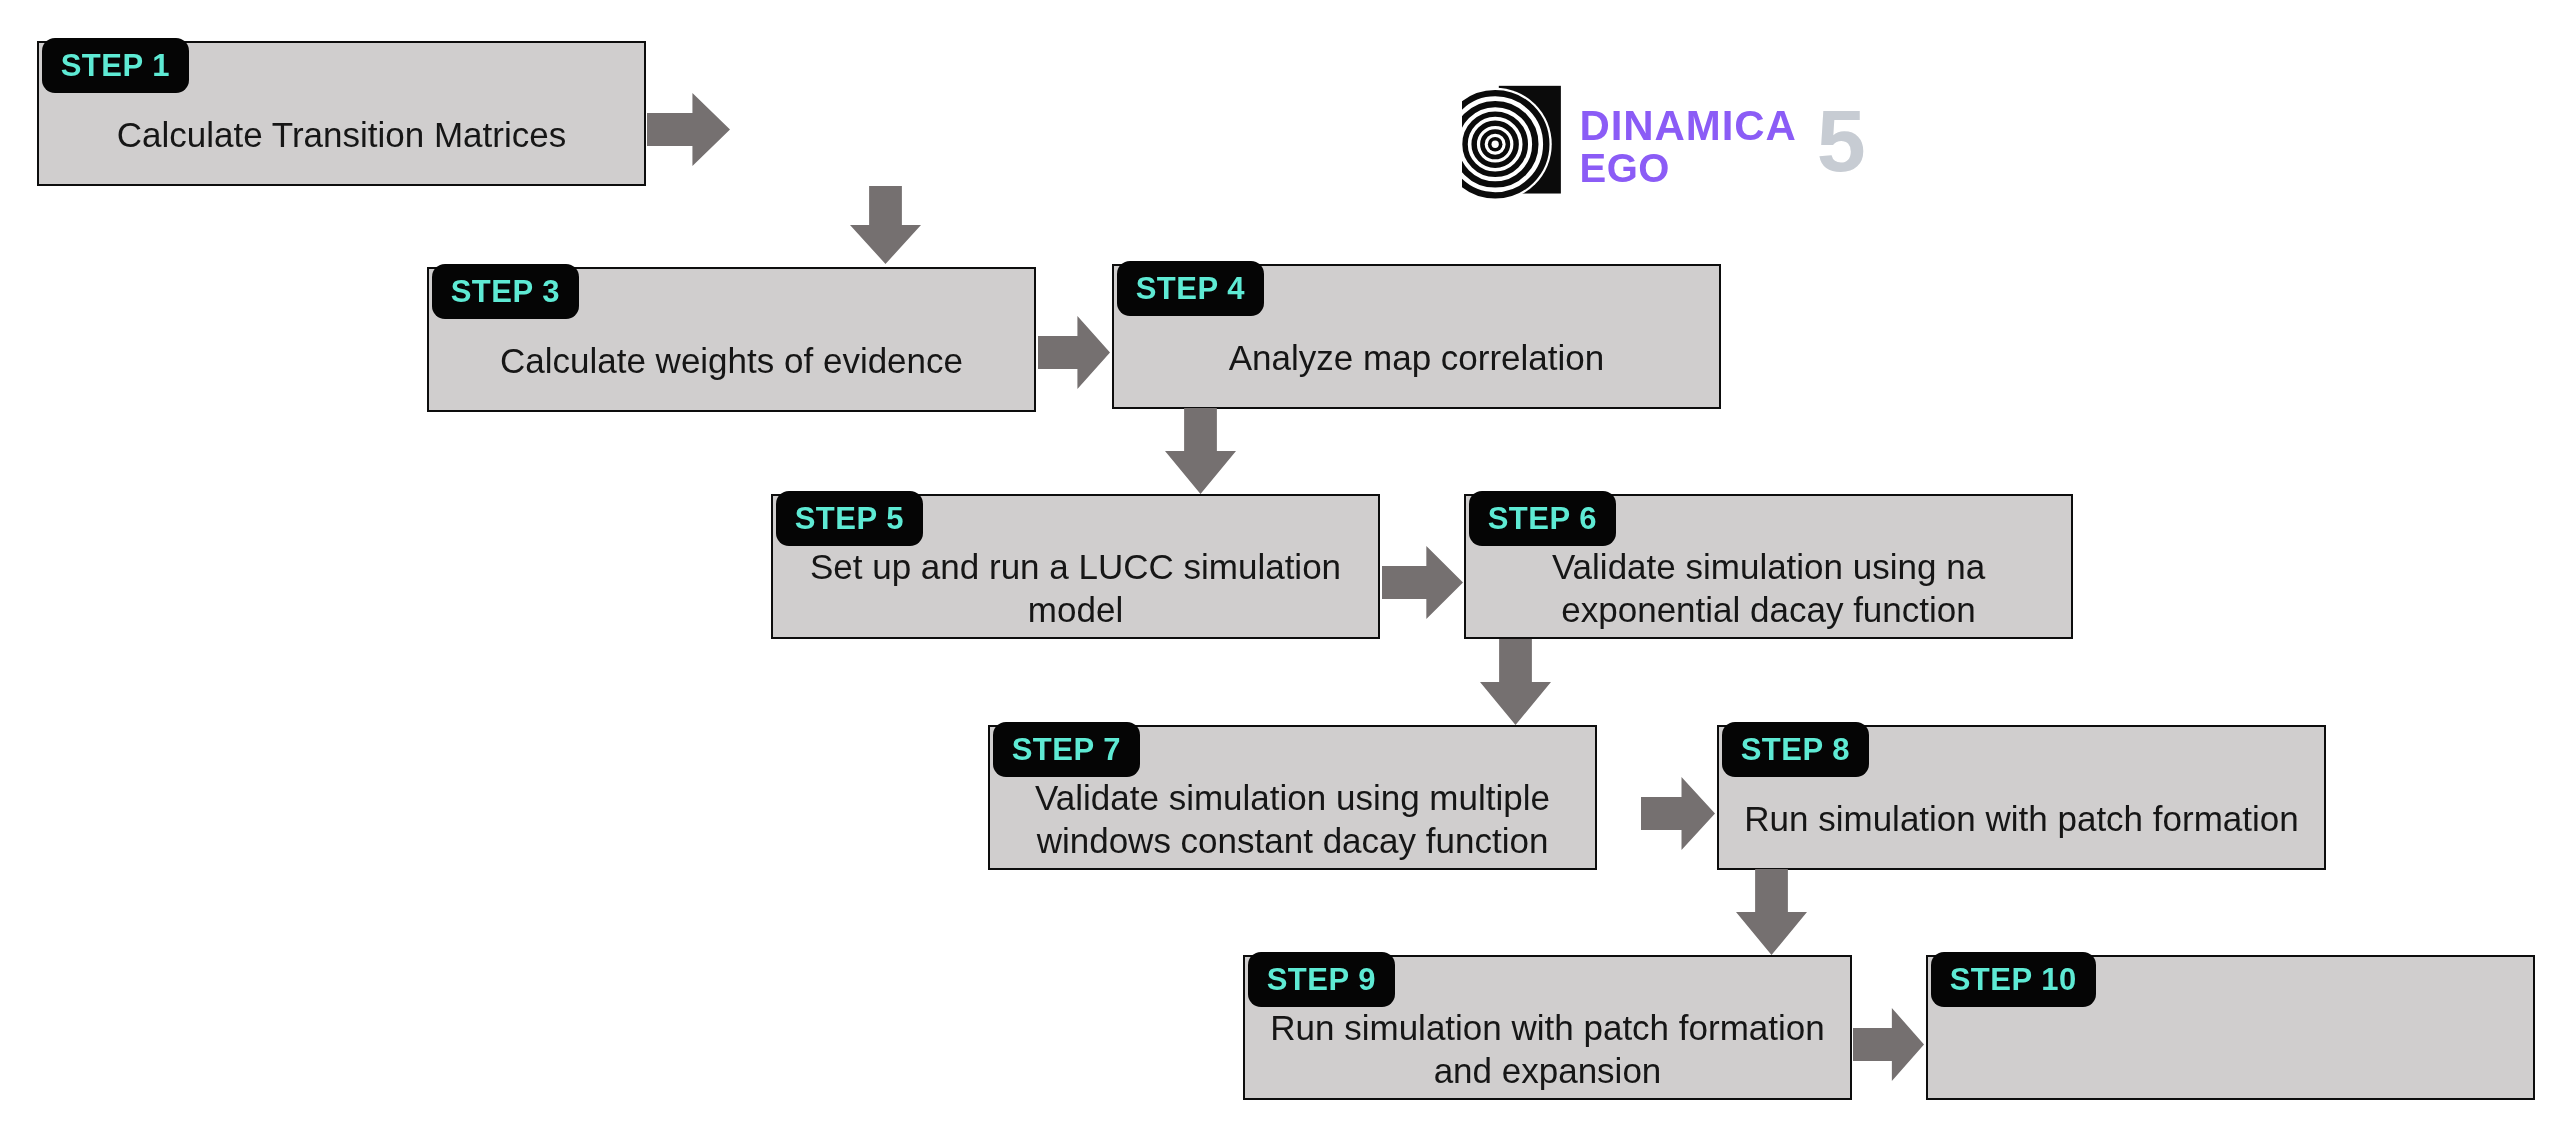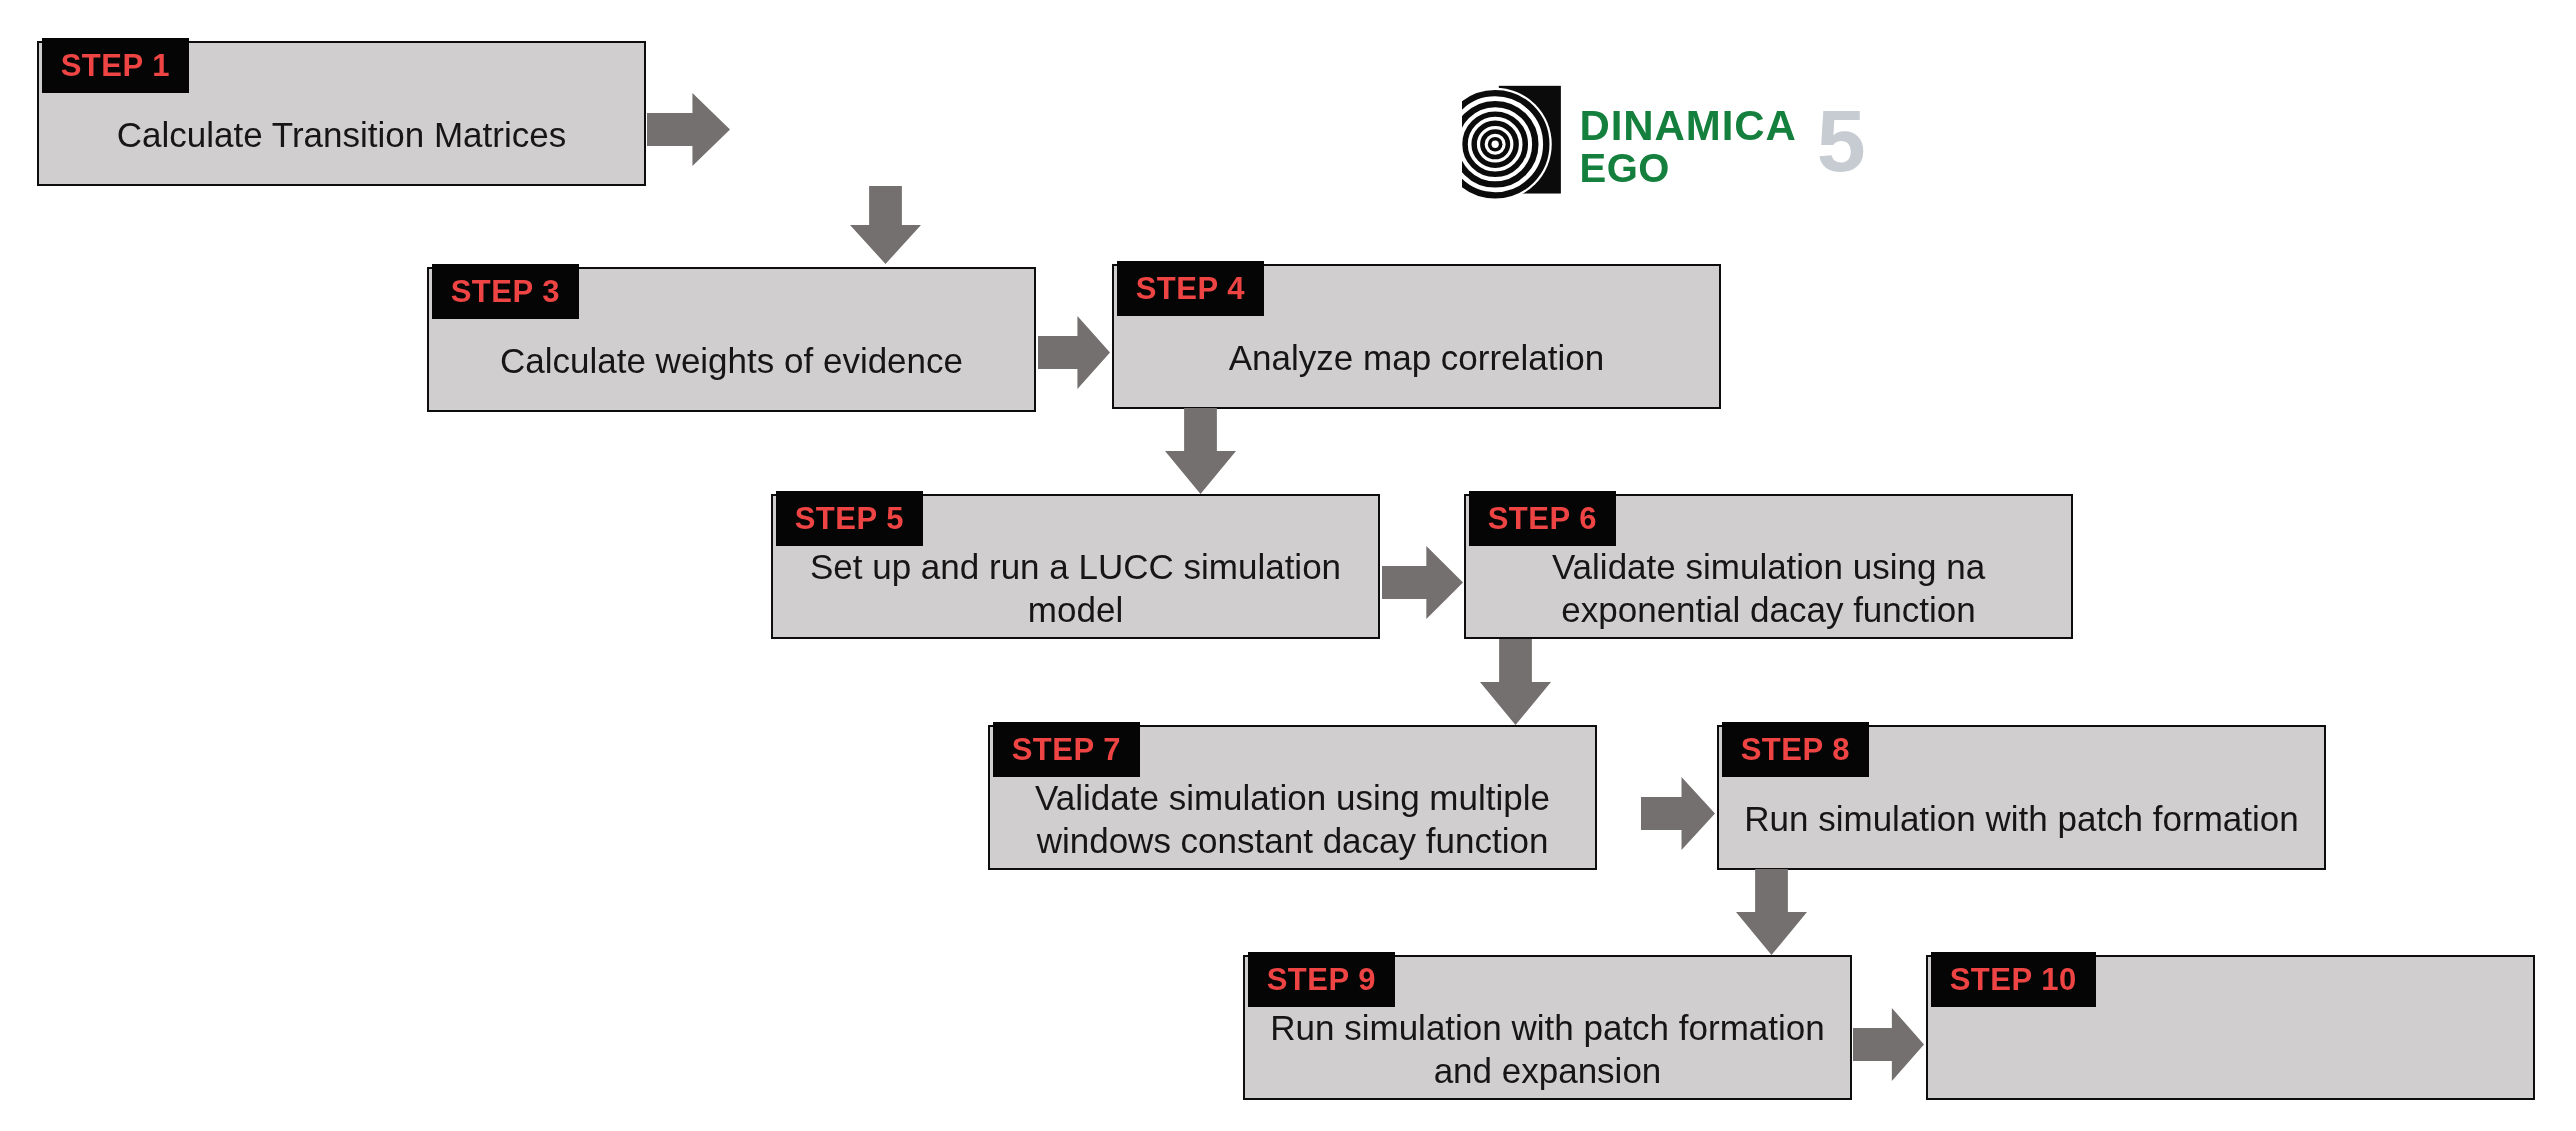--- a/index.html
+++ b/index.html
@@ -21,27 +21,28 @@
     height: 145px;
     background: #d0cece;
     border: 2.7px solid #0d0d0d;
     box-sizing: border-box;
   }
   .step-badge {
     position: absolute;
     top: -5.5px;
     left: 2.7px;
     background: #050505;
-    color: #ef4444;
+    color: #5eead4;
     font-weight: bold;
     font-size: 31px;
     line-height: 35px;
     padding: 10px 19px;
     letter-spacing: 0.5px;
     white-space: nowrap;
+    border-radius: 13px;
   }
   .step-title {
     position: absolute;
     left: 0;
     right: 0;
     top: 46px;
     bottom: 3.7px;
     display: flex;
     align-items: center;
     justify-content: center;
@@ -77,21 +78,21 @@
     display: flex;
     align-items: flex-start;
   }
   .logo-icon {
     width: 101px;
     height: 115px;
   }
   .logo-text {
     margin-left: 16.5px;
     margin-top: 20px;
-    color: #15803d;
+    color: #8b5cf6;
   }
   .logo-line1 {
     font-size: 42px;
     font-weight: bold;
     letter-spacing: 0.9px;
     line-height: 44px;
   }
   .logo-line2 {
     font-size: 40px;
     font-weight: bold;

